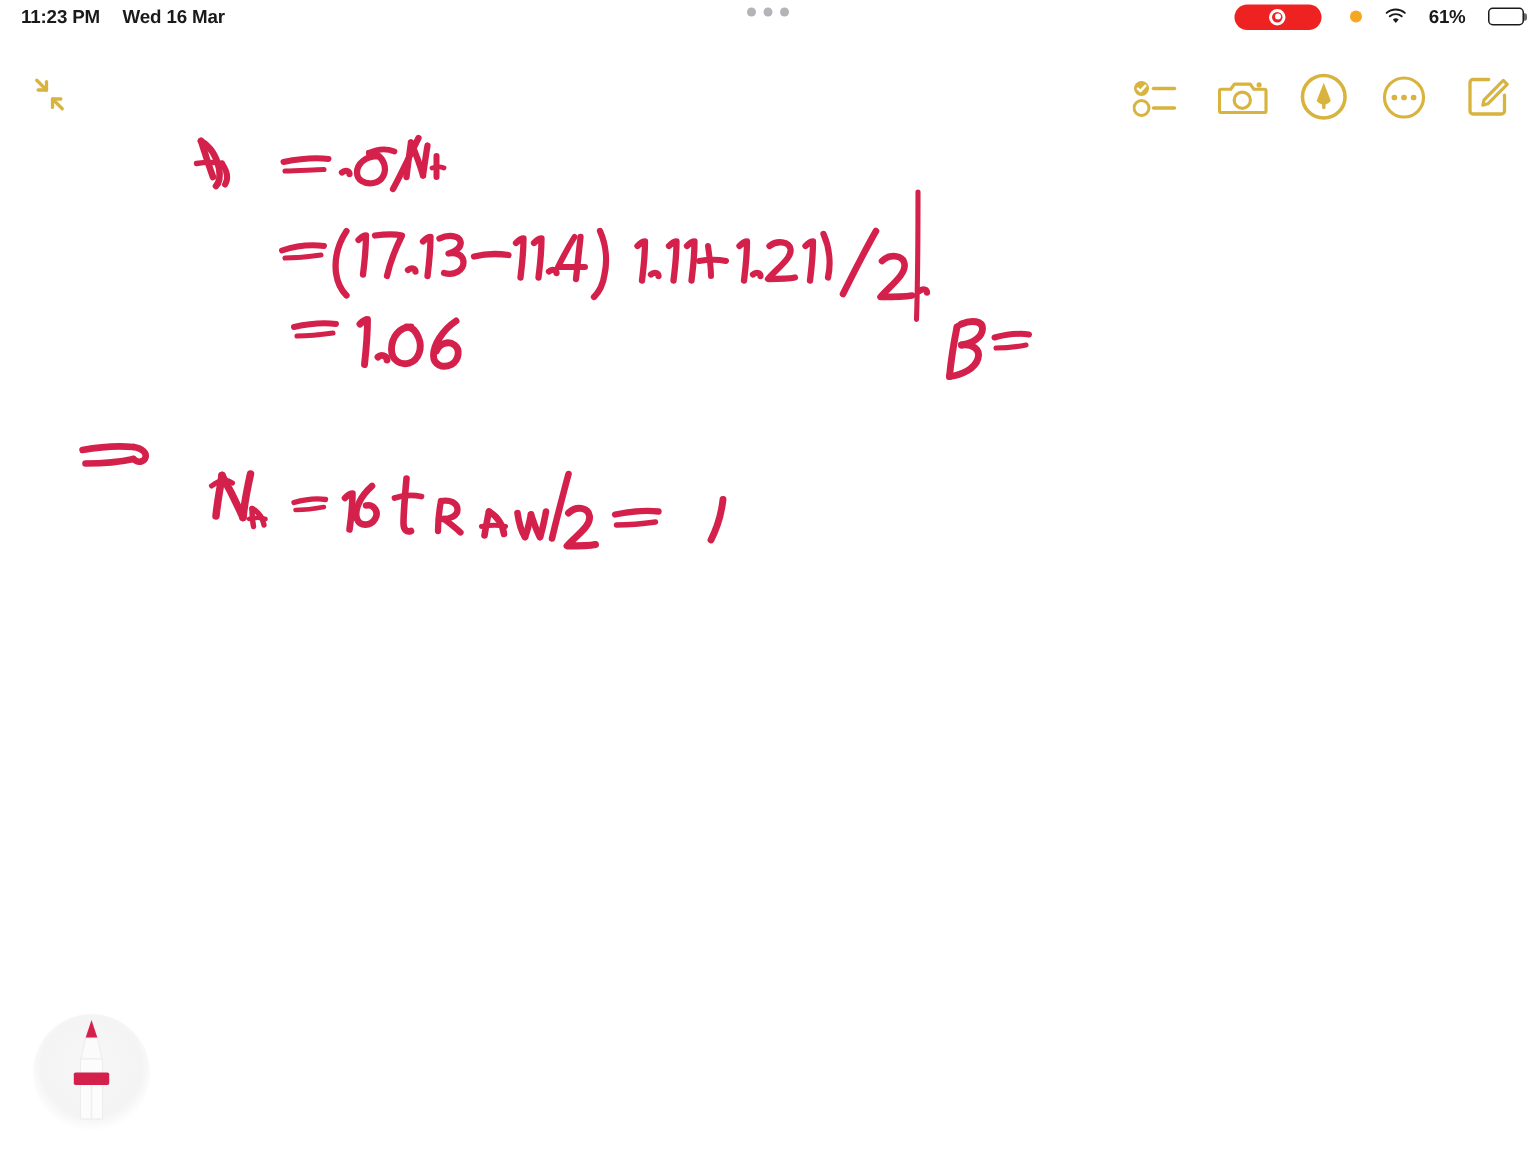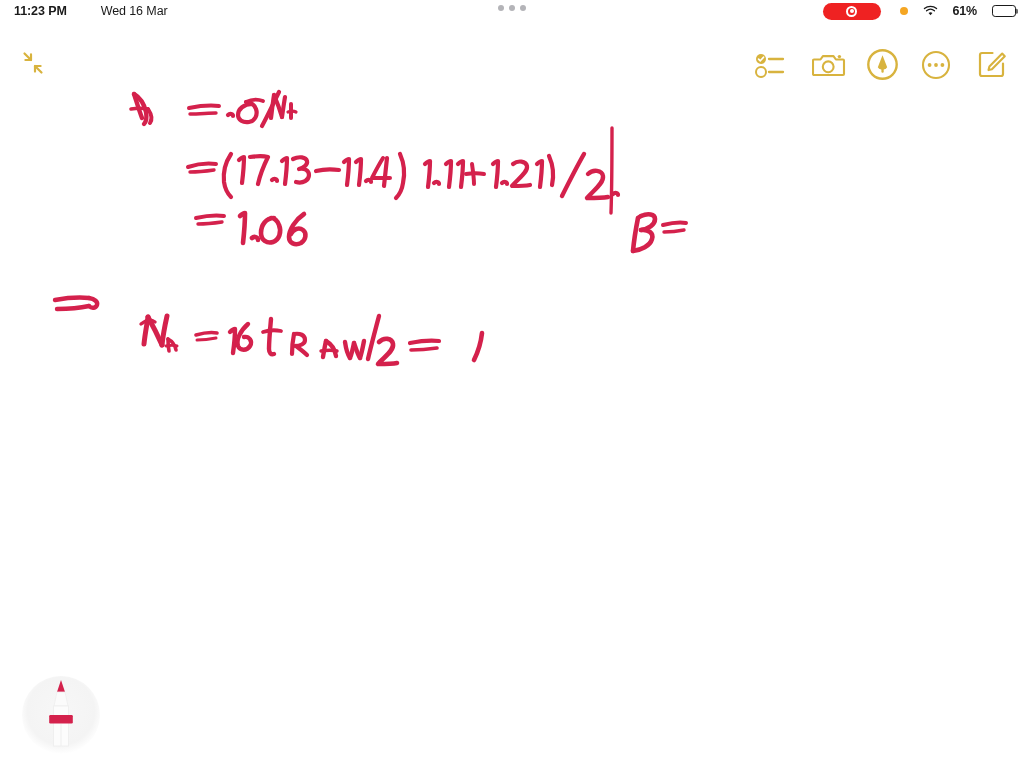--- a/index.html
+++ b/index.html
@@ -15,23 +15,23 @@
   #app { position: relative; width: 1024px; height: 768px; background: #ffffff; }
 
   
   .status-bar {
     position: absolute; top: 0; left: 0; width: 1024px; height: 22px;
     display: flex; align-items: center; justify-content: space-between;
     padding: 0 8px 0 14px;
     font-size: 12.5px; font-weight: bold; color: #1a1a1a;
     z-index: 40;
   }
-  .status-left { display: flex; align-items: center; gap: 2px; letter-spacing: -0.1px; }
+  .status-left { display: flex; align-items: center; gap: 15px; letter-spacing: -0.1px; }
   .status-time { font-weight: bold; }
-  .status-date { font-weight: normal; margin-left: 32px; }
+  .status-date { font-weight: bold; }
 
   .status-center { position: absolute; left: 50%; transform: translateX(-50%); top: 5px;
                    display: flex; gap: 5px; align-items: center; }
   .handle-dot { width: 6px; height: 6px; border-radius: 50%; background: #b4b4b8; }
 
   .status-right { display: flex; align-items: center; gap: 15px; }
 
   .rec-pill {
     display: flex; align-items: center; justify-content: center;
     width: 58px; height: 17px; border-radius: 9px; background: #ef2222;

